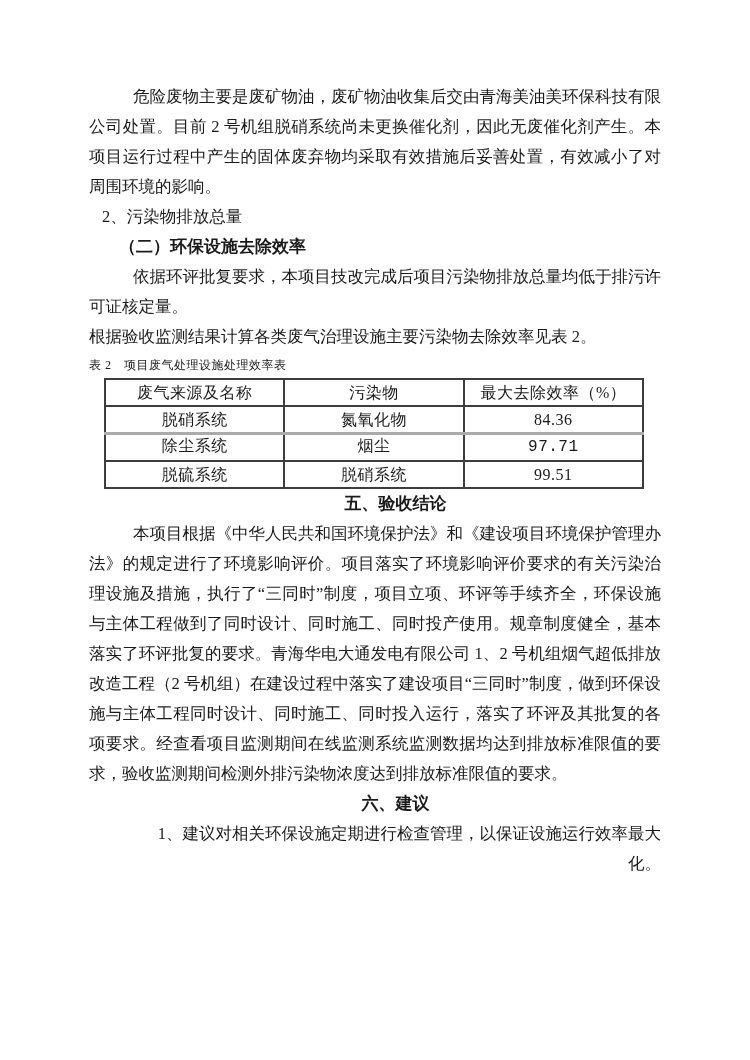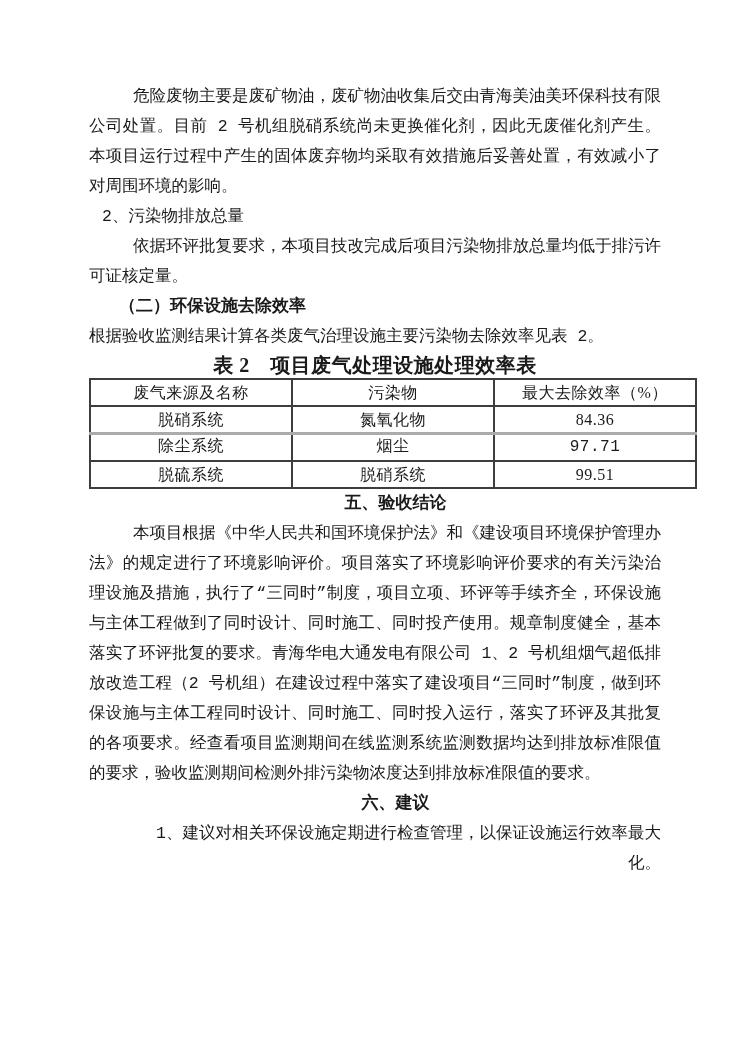--- a/index.html
+++ b/index.html
@@ -16,49 +16,48 @@
     position: absolute;
     left: 89px;
     top: 82px;
     width: 572px;
   }
   .content p { margin: 0; }
   .line {
     font-size: 16.5px;
     line-height: 30px;
     text-align: justify;
-    font-family: Liberation Mono, monospace;
   }
   .indent { text-indent: 44px; }
   .h-num  { padding-left: 13px; }
   .h-bold-sub {
     font-weight: bold;
     font-size: 17px;
     line-height: 30px;
     padding-left: 30px;
     text-align: left;
   }
   .h-bold-main {
     font-weight: bold;
     font-size: 17px;
     line-height: 30px;
     padding-left: 41px;
     text-align: center;
   }
   .table-title {
-    font-weight: bold;
-    font-size: 20px;
+    font-weight: normal;
+    font-size: 12px;
     line-height: 26px;
-    text-align: center;
     letter-spacing: 0.5px;
   }
   table.eff {
     border-collapse: collapse;
     table-layout: fixed;
-    width: 608px;
+    width: 540px;
+    margin-left: 15px;
   }
   table.eff td {
     border: 2px solid #3d3d3d;
     font-size: 16px;
     line-height: 25px;
     height: 25px;
     padding: 0;
     text-align: center;
     letter-spacing: 0.5px;
     overflow: hidden;
@@ -69,23 +68,23 @@
 </head>
 <body>
 
 <div class="page">
   <div class="content">
 
     <p class="line indent">危险废物主要是废矿物油，废矿物油收集后交由青海美油美环保科技有限公司处置。目前 2 号机组脱硝系统尚未更换催化剂，因此无废催化剂产生。本项目运行过程中产生的固体废弃物均采取有效措施后妥善处置，有效减小了对周围环境的影响。</p>
 
     <p class="line h-num">2、污染物排放总量</p>
 
+    <p class="line h-bold-sub">（二）环保设施去除效率</p>
+
     <p class="line indent">依据环评批复要求，本项目技改完成后项目污染物排放总量均低于排污许可证核定量。</p>
-
-    <p class="line h-bold-sub">（二）环保设施去除效率</p>
 
     <p class="line">根据验收监测结果计算各类废气治理设施主要污染物去除效率见表 2。</p>
 
     <div class="table-title">表 2　项目废气处理设施处理效率表</div>
 
     <table class="eff">
       <tbody>
         <tr>
           <td>废气来源及名称</td>
           <td>污染物</td>

